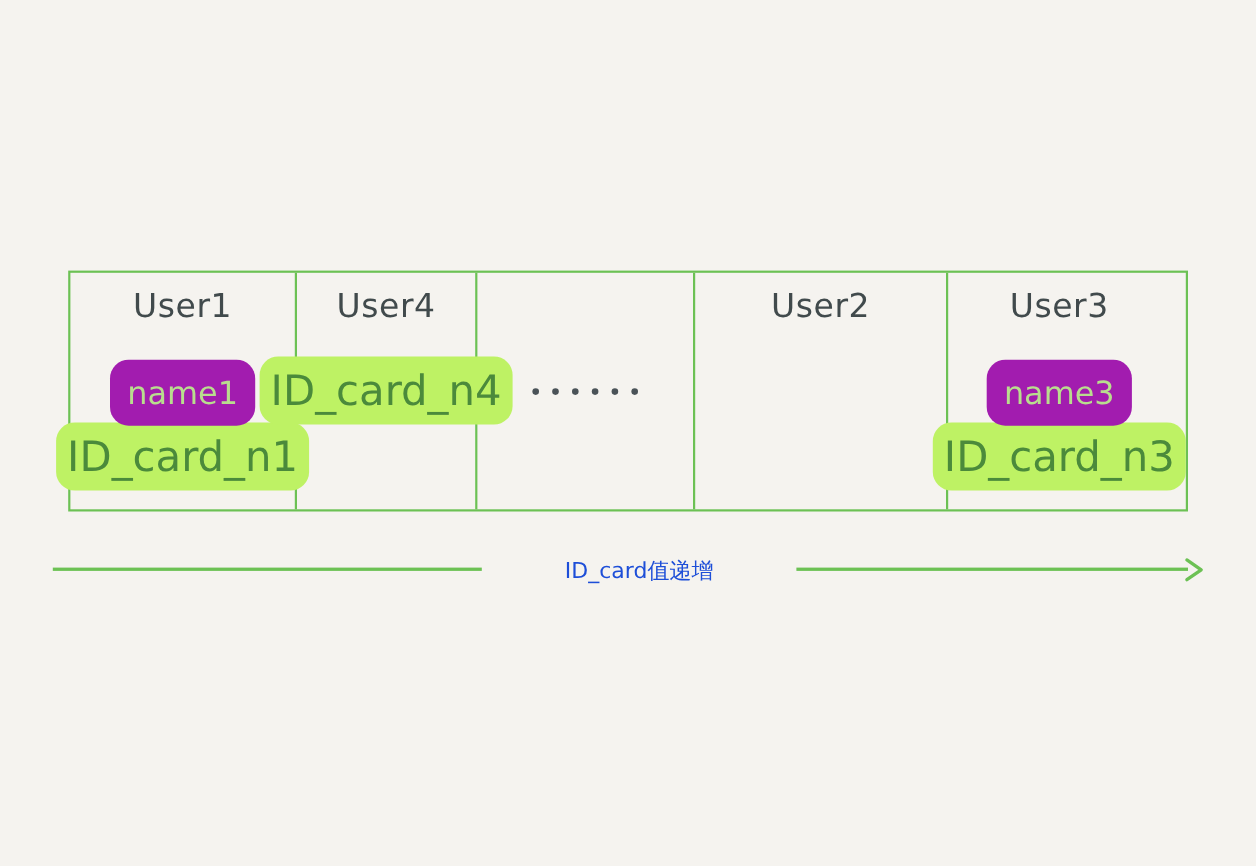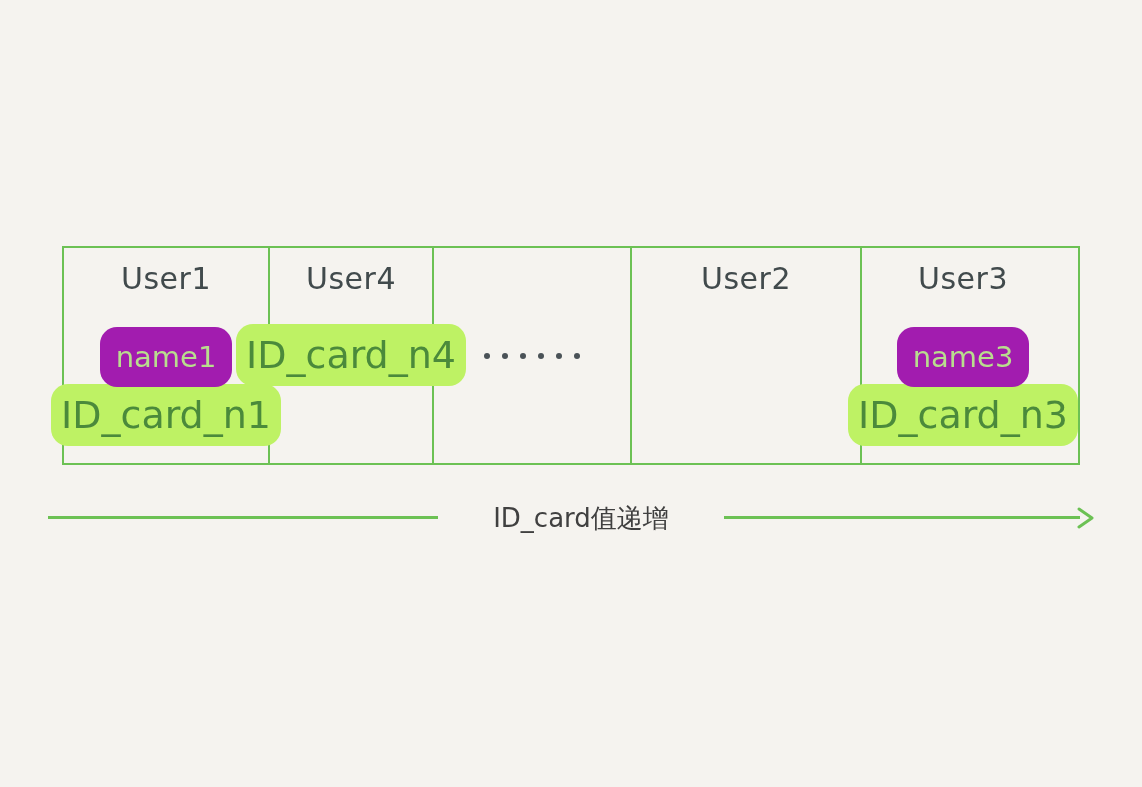--- a/index.html
+++ b/index.html
@@ -153,22 +153,22 @@
     top: 10px;
     width: 26px;
     height: 26px;
   }
   .arrow-caption {
     position: absolute;
     left: 390px;
     top: 0;
     width: 286px;
     text-align: center;
-    font-size: 26px;
-    color: #404040;
+    font-size: 20px;
+    color: #1d4ed8;
     font-family: "DejaVu Sans", sans-serif;
     white-space: nowrap;
     line-height: 46px;
   }
 </style>
 </head>
 <body>
 
 <div id="diagram-root">
 

